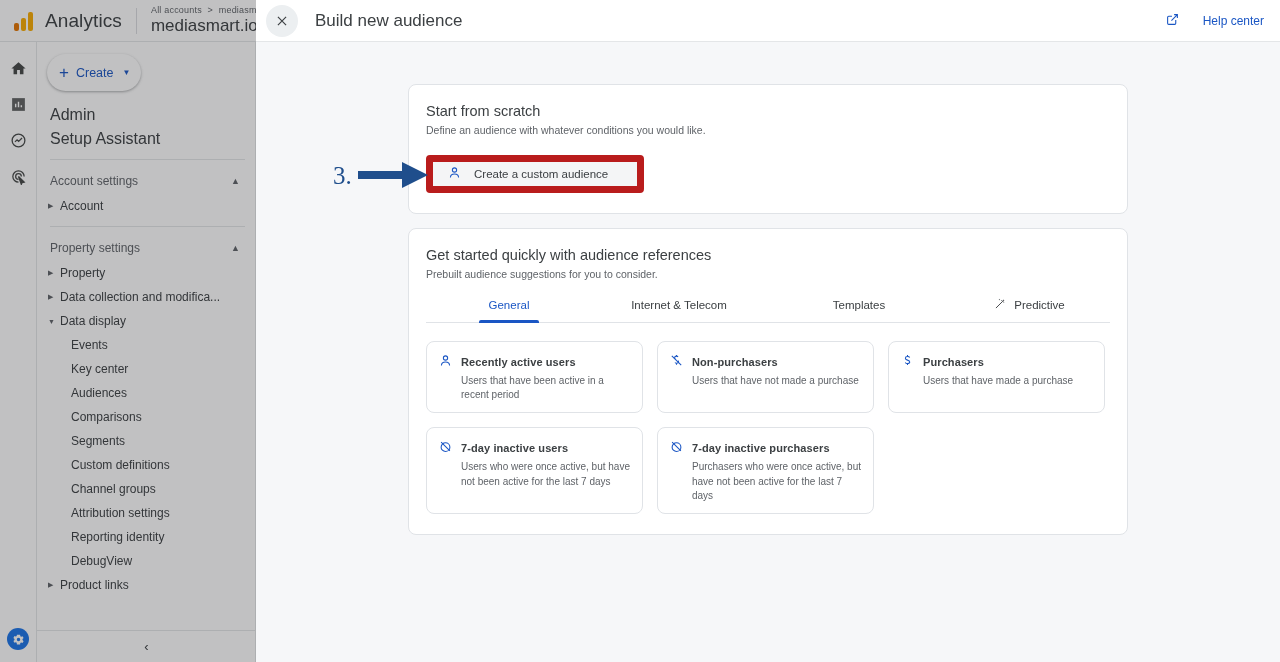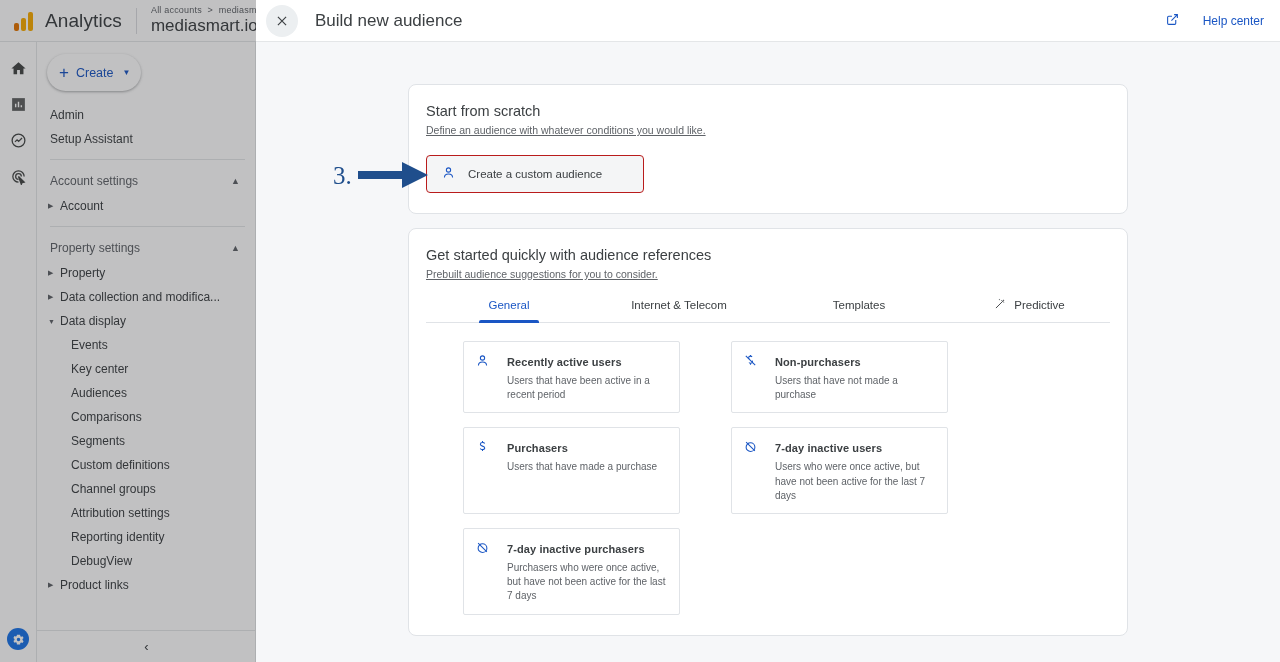--- a/index.html
+++ b/index.html
@@ -58,21 +58,21 @@
   .create-btn {
     margin: 0 0 12px 10px; width: 94px; height: 37px; border-radius: 19px;
     background: #ffffff; box-shadow: 0 1px 3px rgba(60,64,67,.3), 0 1px 2px rgba(60,64,67,.15);
     display: flex; align-items: center; color: #1a56c4; font-size: 12.5px;
   }
   .create-btn .plus { font-size: 17px; margin: 0 7px 0 12px; font-weight: 300; line-height: 1; }
   .create-btn .caret { margin-left: 9px; font-size: 8px; }
 
   .nav-item {
     height: 24px; display: flex; align-items: center;
-    padding-left: 13px; font-size: 12px; color: #3c4043;
+    padding-left: 13px; font-size: 16px; color: #3c4043;
   }
   .nav-sep { height: 1px; background: #e4e6e8; margin: 8px 10px 8px 13px; }
   .nav-section {
     height: 26px; display: flex; align-items: center; justify-content: space-between;
     padding: 0 15px 0 13px; font-size: 12px; color: #5f6368;
   }
   .nav-section .chev { font-size: 9px; color: #5f6368; }
   .nav-row {
     height: 24px; display: flex; align-items: center; padding-left: 11px;
     font-size: 12px; color: #3c4043;
@@ -126,25 +126,25 @@
   .intro {
     font-size: 10.5px; color: #5f6368; line-height: 1.55; width: 707px;
   }
 
   .panel {
     background: #ffffff; border: 1px solid #e0e3e7; border-radius: 8px;
     margin-top: 14px;
   }
   .panel-pad { padding: 18px 17px 20px 17px; }
   .panel-h { font-size: 14.5px; color: #3c4043; font-weight: 400; }
-  .panel-sub { font-size: 10.5px; color: #5f6368; margin-top: 5px; text-decoration: underline; }
+  .panel-sub { font-size: 10.5px; color: #5f6368; margin-top: 5px; }
 
   .custom-btn {
     margin-top: 19px; width: 218px; height: 38px;
-    background: #f4f5f6; border: 1px solid #b91c1c; border-radius: 4px;
+    background: #f4f5f6; border: 7px solid #b91c1c; border-radius: 4px;
     display: flex; align-items: center; padding-left: 14px; gap: 12px;
   }
   .custom-btn .lbl { font-size: 11.5px; color: #3c4043; }
 
   
   .tabs {
     display: flex; border-bottom: 1px solid #e0e3e7;
     margin-top: 17px; padding: 0 0 0 3px;
   }
   .tab {
@@ -157,22 +157,22 @@
   .tab.t4 { width: 160px; justify-content: center; }
   .tab.active::after {
     content: ""; position: absolute; left: 50%; transform: translateX(-50%);
     bottom: -1px; width: 60px; height: 3px; background: #1a56c4;
     border-radius: 2px 2px 0 0;
   }
 
   .cards { display: flex; flex-wrap: wrap; gap: 14px; margin-top: 18px; }
   .ref-card {
     width: 217px; min-height: 49px;
-    border: 1px solid #e0e3e7; border-radius: 2px;
-    display: flex; padding: 10px 11px 10px 11px; gap: 16px; background: #fff; margin-left: 37px;
+    border: 1px solid #e0e3e7; border-radius: 8px;
+    display: flex; padding: 10px 11px 10px 11px; gap: 7px; background: #fff;
   }
   .ref-card.tall { min-height: 57px; }
   .ref-icon { flex: 0 0 16px; padding-top: 1px; }
   .ref-title { font-size: 11px; color: #3c4043; font-weight: 700; letter-spacing: .1px; }
   .ref-desc { font-size: 10px; color: #5f6368; margin-top: 4px; line-height: 1.42; }
 
   
   .annot {
     position: absolute; z-index: 20; left: 333px; top: 160px;
     display: flex; align-items: center; gap: 6px;

